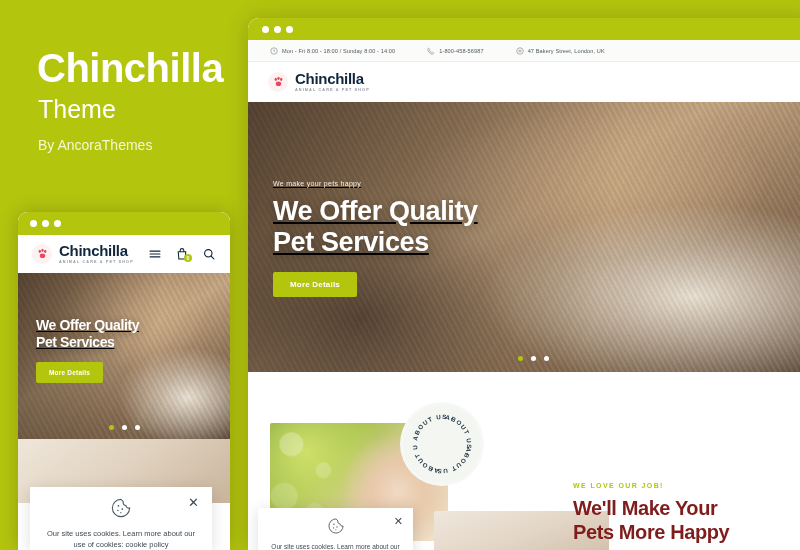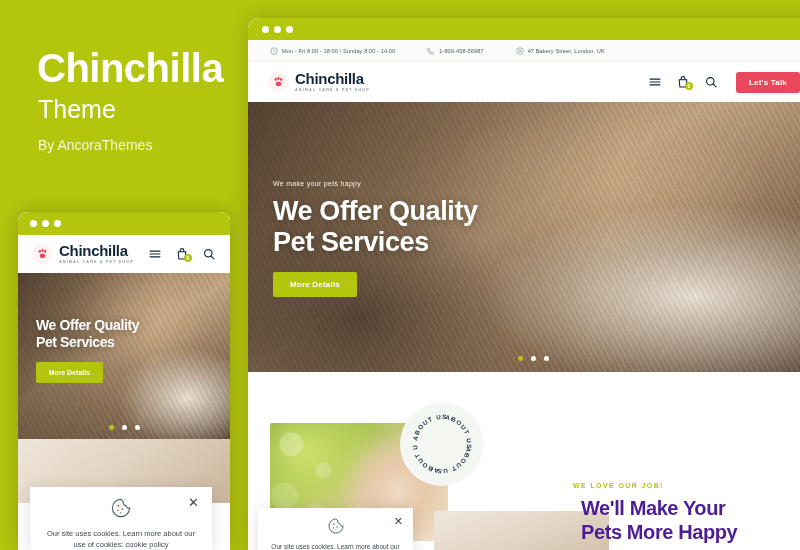--- a/index.html
+++ b/index.html
@@ -101,21 +101,21 @@
   }
   .fur {
     position:absolute; inset:0;
     background:repeating-linear-gradient(62deg, rgba(255,255,255,.07) 0 2px, rgba(0,0,0,.06) 2px 5px);
     opacity:.75;
   }
   .hero-shade {
     position:absolute; inset:0;
     background:linear-gradient(100deg, rgba(40,28,18,.55) 0%, rgba(40,28,18,.28) 35%, rgba(40,28,18,0) 62%);
   }
-  .hero-copy { position:absolute; left:25px; top:78px; }
+  .hero-copy { position:absolute; left:25px; top:78px;text-decoration:underline; }
   .hero-kicker {
     font-size:7px; color:#f1efe8; letter-spacing:.3px; margin-bottom:9px;
   }
   .hero-title {
     font-size:27px; font-weight:bold; color:#ffffff; line-height:1.13;
     letter-spacing:-.4px; text-shadow:0 1px 8px rgba(0,0,0,.3);
   }
   .hero-btn {
     display:inline-block; margin-top:15px; background:#b4c50e; color:#ffffff;
     font-size:8px; font-weight:bold; padding:8px 17px; border:none;
@@ -157,23 +157,22 @@
     filter:drop-shadow(0 0 0 transparent);
   }
   #about-badge svg { position:absolute; inset:0; width:84px; height:84px; }
 
   .about-copy { position:absolute; left:325px; top:110px; width:220px; }
   .about-kicker {
     font-size:7px; font-weight:bold; color:#b4c50e;
     letter-spacing:1.4px; margin-bottom:7px;
   }
   .about-title {
-    font-size:20px; font-weight:bold; color:#4c1d95; line-height:1.2;
+    font-size:20px; font-weight:bold; color:#7f1d1d; line-height:1.2;
     letter-spacing:-.4px;
-    margin-left:8px;
   }
 
   
   .cookie {
     position:absolute; background:#ffffff; box-shadow:0 2px 14px rgba(0,0,0,.13);
     display:flex; flex-direction:column; align-items:center;
   }
   .cookie-close {
     position:absolute; font-weight:300; color:#3d4a55; cursor:pointer;
     line-height:1;
@@ -285,41 +284,20 @@
           <ellipse cx="7" cy="8" rx="2.1" ry="2.9"></ellipse>
           <ellipse cx="12" cy="6.2" rx="2.1" ry="3"></ellipse>
           <ellipse cx="17" cy="8" rx="2.1" ry="2.9"></ellipse>
           <ellipse cx="12" cy="16" rx="5" ry="4.2"></ellipse>
         </svg>
       </span>
       <span class="logo-txt">
         <span class="logo-name">Chinchilla</span>
         <span class="logo-tag" style="display:block">ANIMAL CARE &amp; PET SHOP</span>
       </span>
-    </div>
-    <div class="nav-right">
-      <span class="nav-ico">
-        <svg viewBox="0 0 20 20" fill="none" stroke-width="1.7" stroke-linecap="round">
-          <path d="M3 6h14M3 10h14M3 14h14"></path>
-        </svg>
-      </span>
-      <span class="nav-ico">
-        <svg viewBox="0 0 20 20" fill="none" stroke-width="1.5">
-          <path d="M4.6 6.8h10.8l-.9 10.4H5.5z"></path>
-            <path d="M7.4 7V4.9a2.6 2.6 0 0 1 5.2 0V7"></path>
-        </svg>
-        <span class="cart-badge">0</span>
-      </span>
-      <span class="nav-ico">
-        <svg viewBox="0 0 20 20" fill="none" stroke-width="1.6" stroke-linecap="round">
-          <circle cx="9" cy="9" r="5.3"></circle>
-            <path d="M13 13l4 4"></path>
-        </svg>
-      </span>
-      <button class="talk-btn">Let's Talk</button>
     </div>
   </div>
 
   <div id="d-hero">
     <div class="fur"></div>
     <div class="hero-shade"></div>
     <div class="hero-copy">
       <div class="hero-kicker">We make your pets happy</div>
       <div class="hero-title">
         <span>We Offer Quality</span><br>

